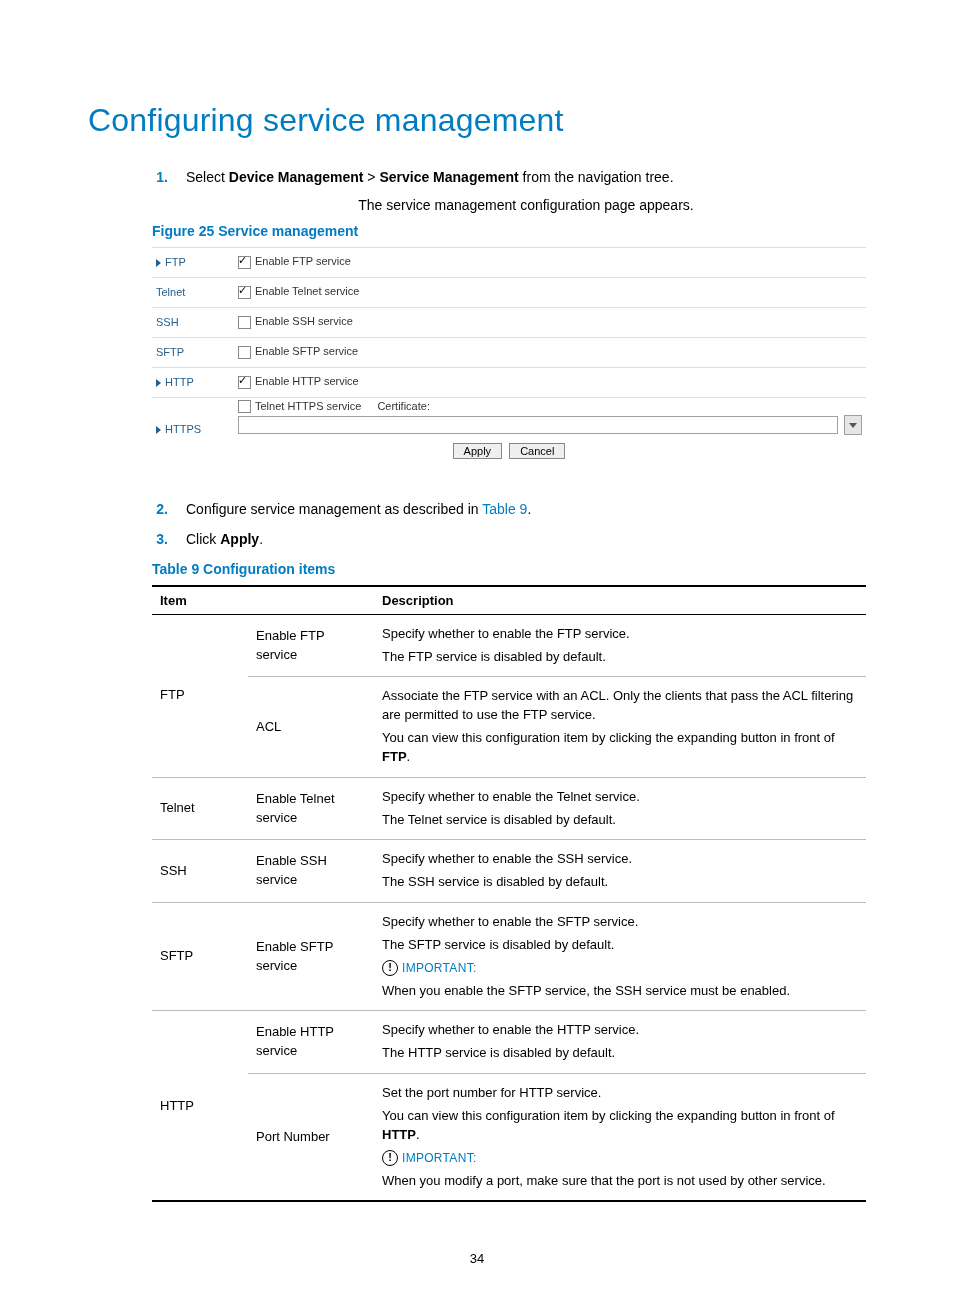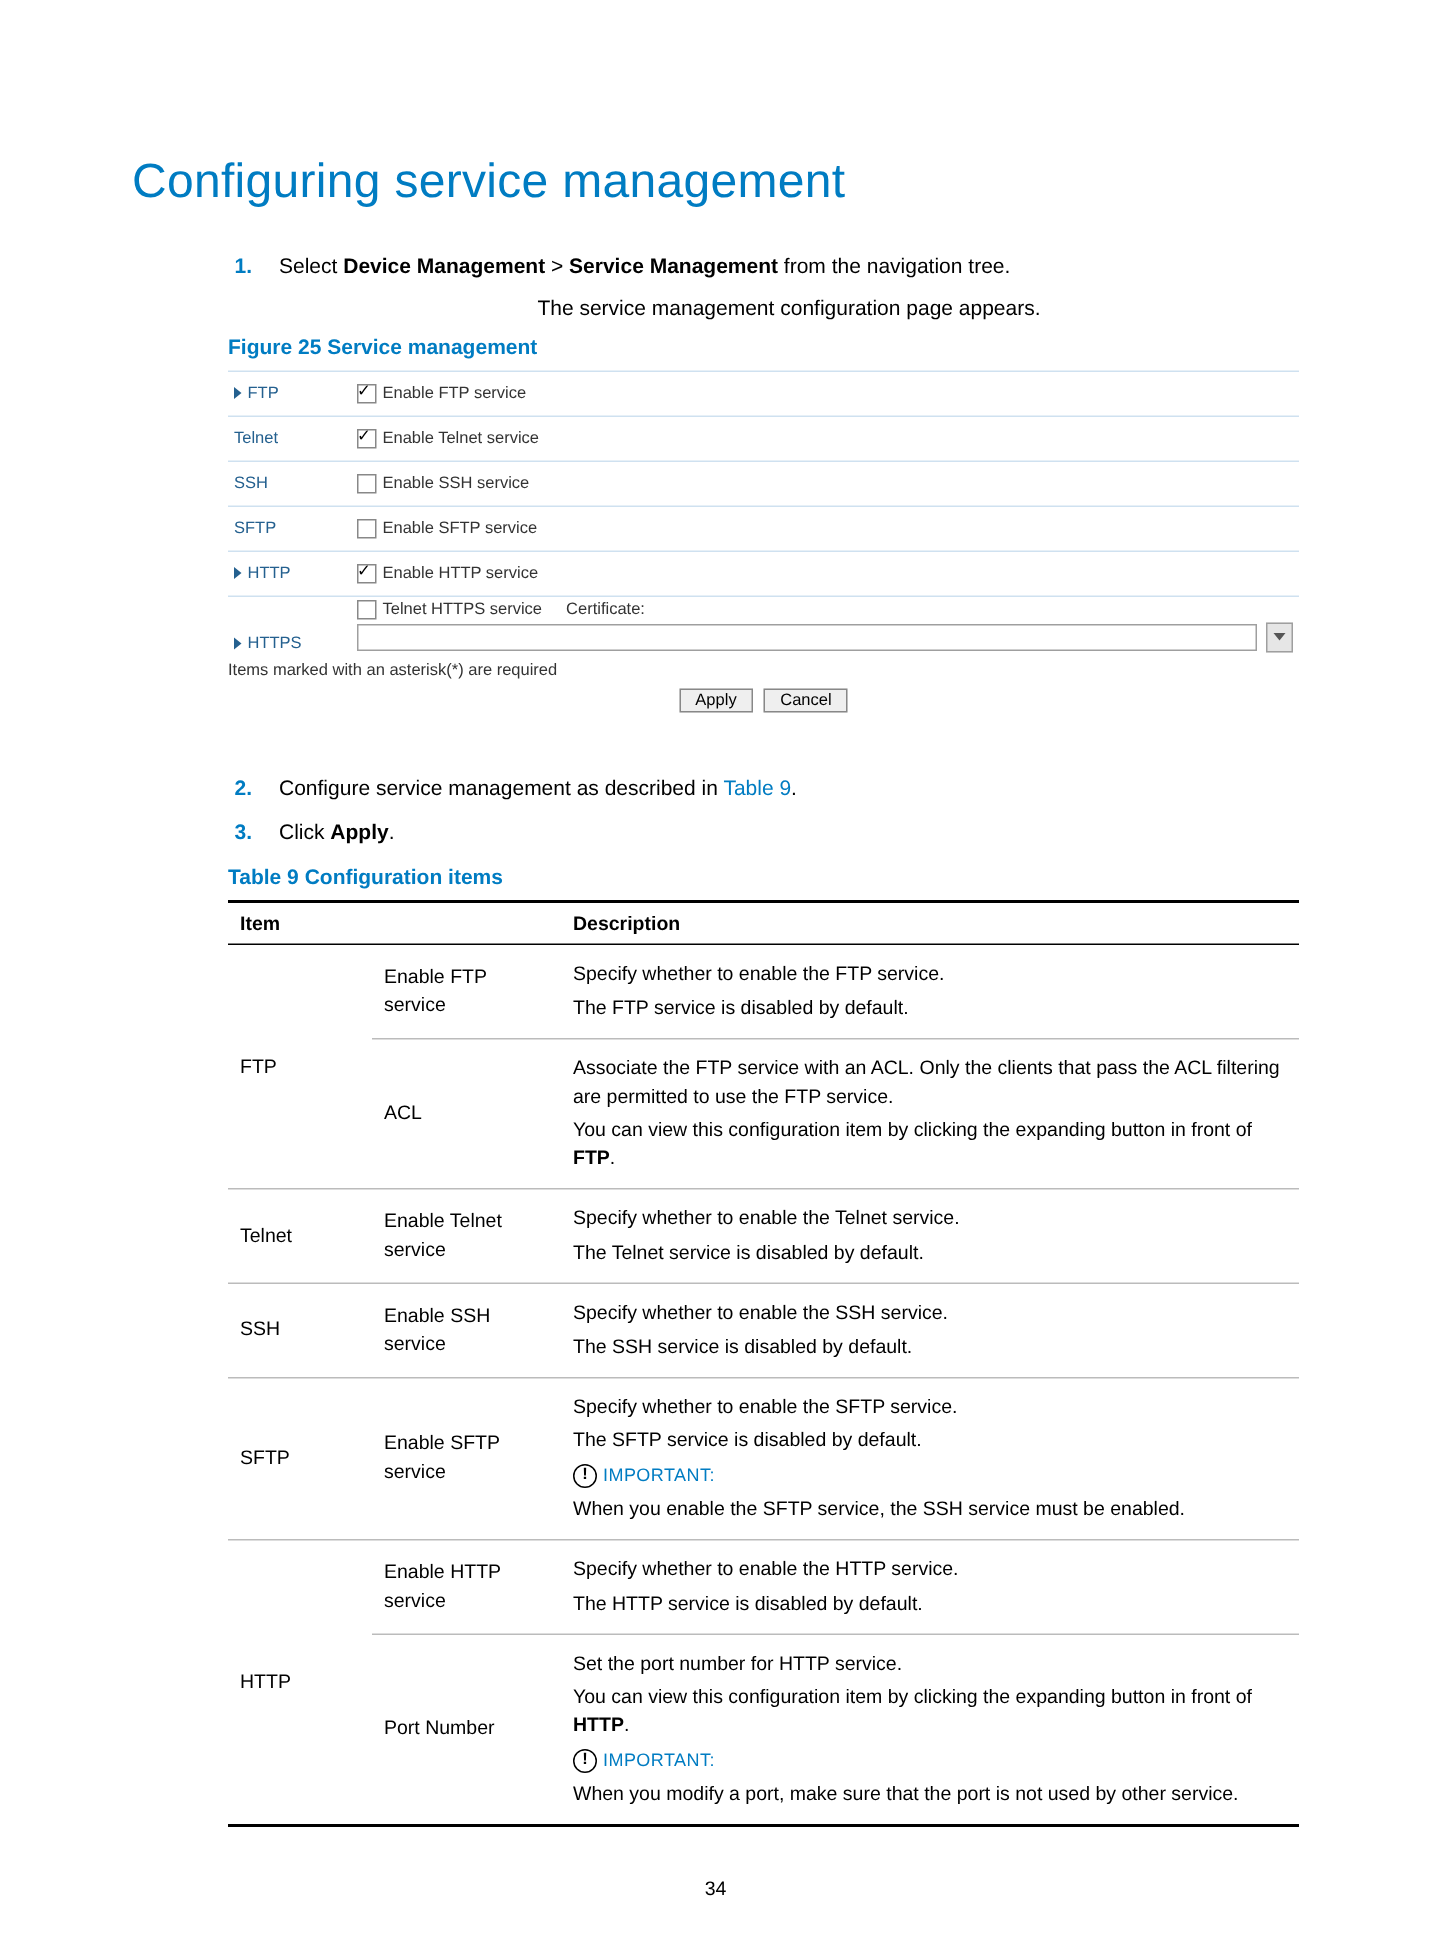--- a/index.html
+++ b/index.html
@@ -247,21 +247,20 @@
         <div class="cert-row">
           <span><span class="chk"></span><span>Telnet HTTPS service</span></span>
           <span>Certificate:</span>
         </div>
         <div class="cert-input">
           <div class="tbox"></div>
           <div class="dropbtn"></div>
         </div>
       </div>
     </div>
-    <div class="req-note">Items marked with an asterisk(*) are required</div>
     <div class="btn-row">
       <span class="btn">Apply</span>
       <span class="btn">Cancel</span>
     </div>
   </div>
 
   <div class="step-wrap">
     <div class="step">
       <div class="step-num">2.</div>
       <div class="step-text">

